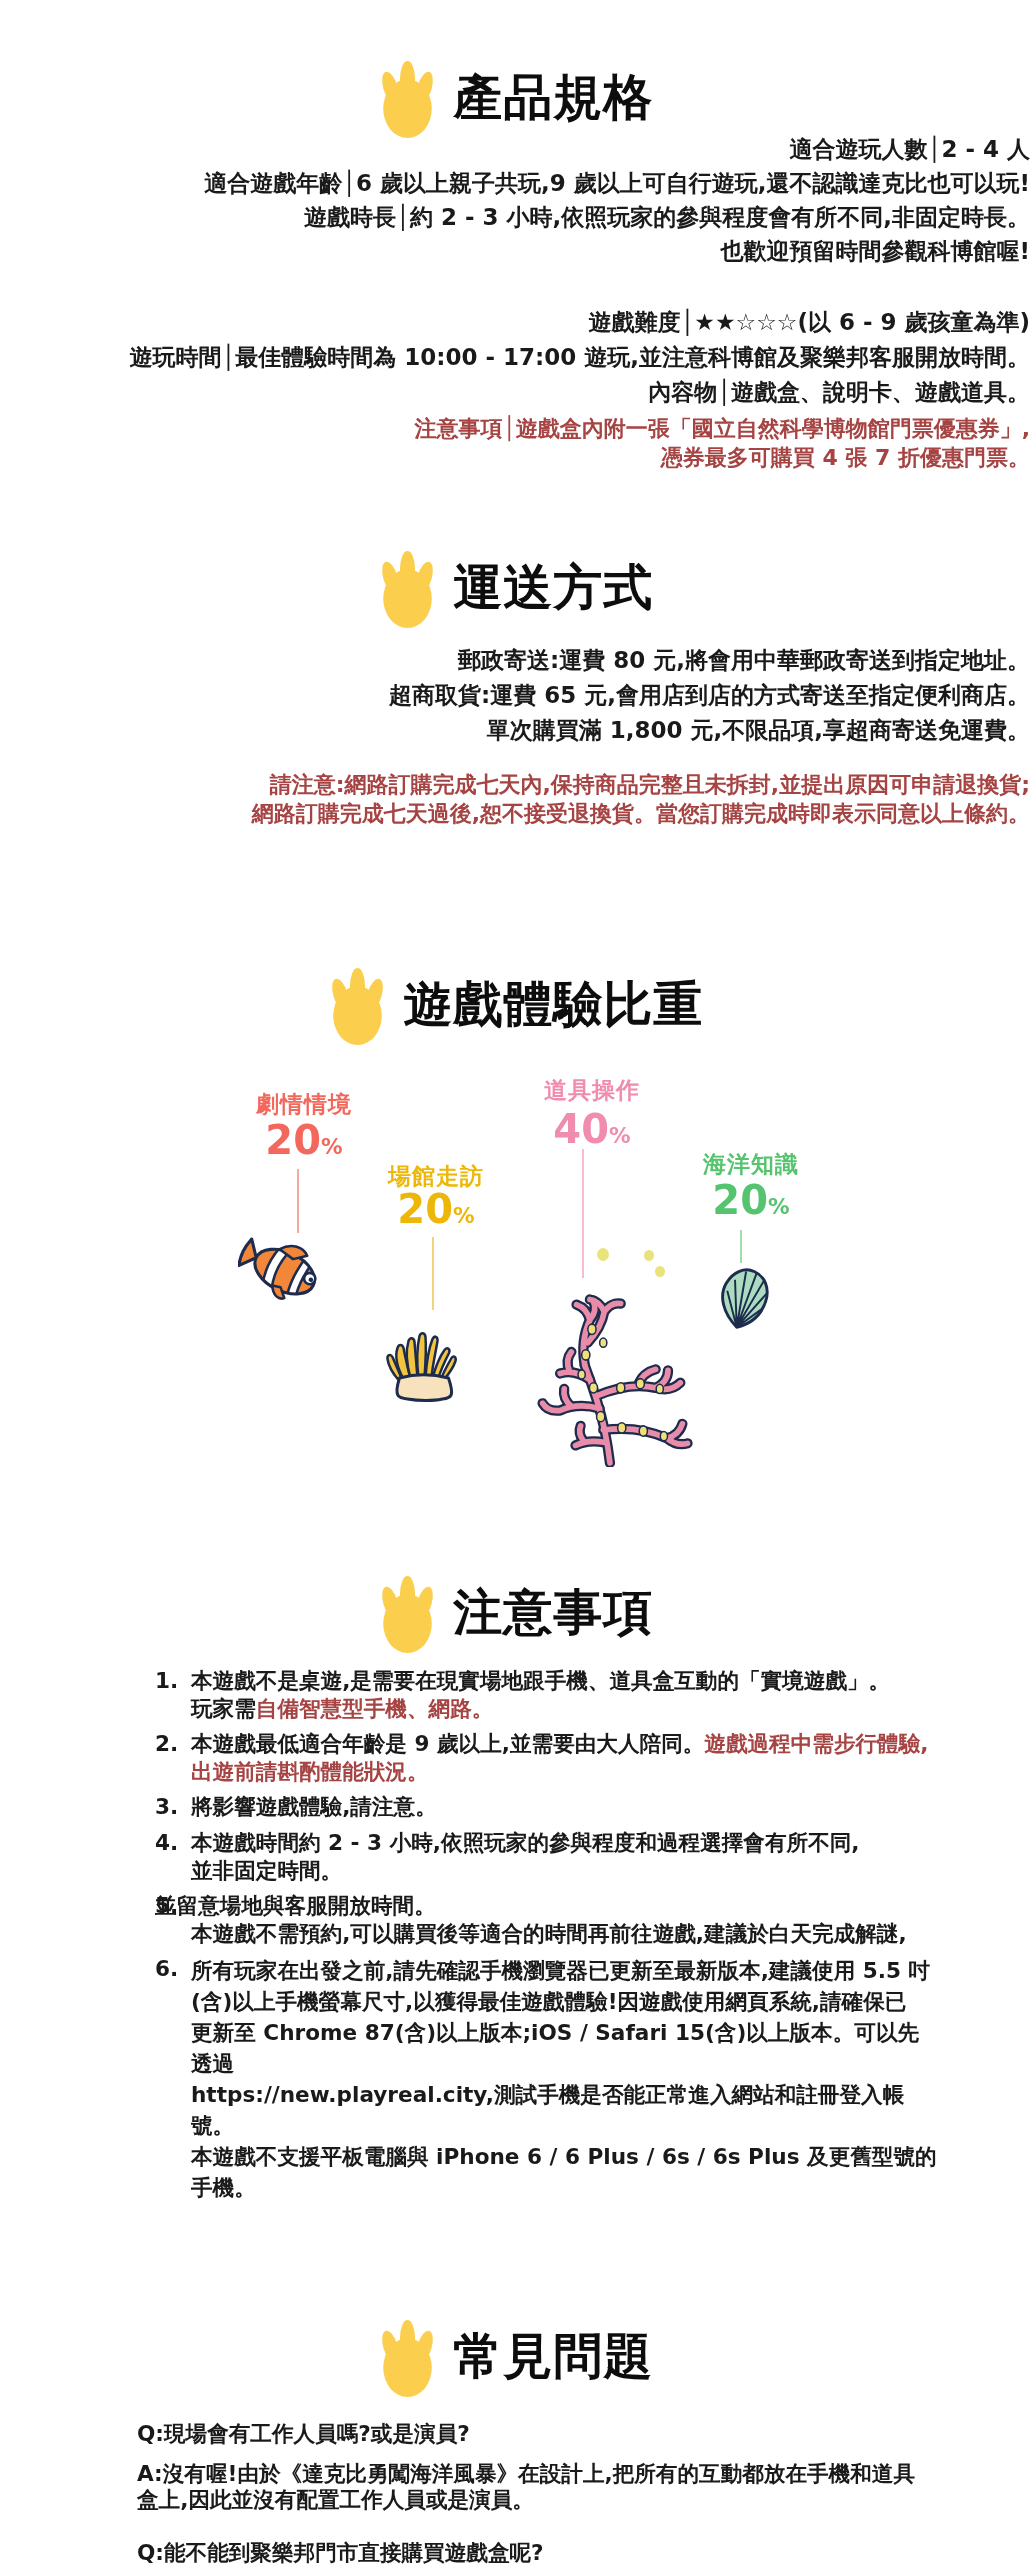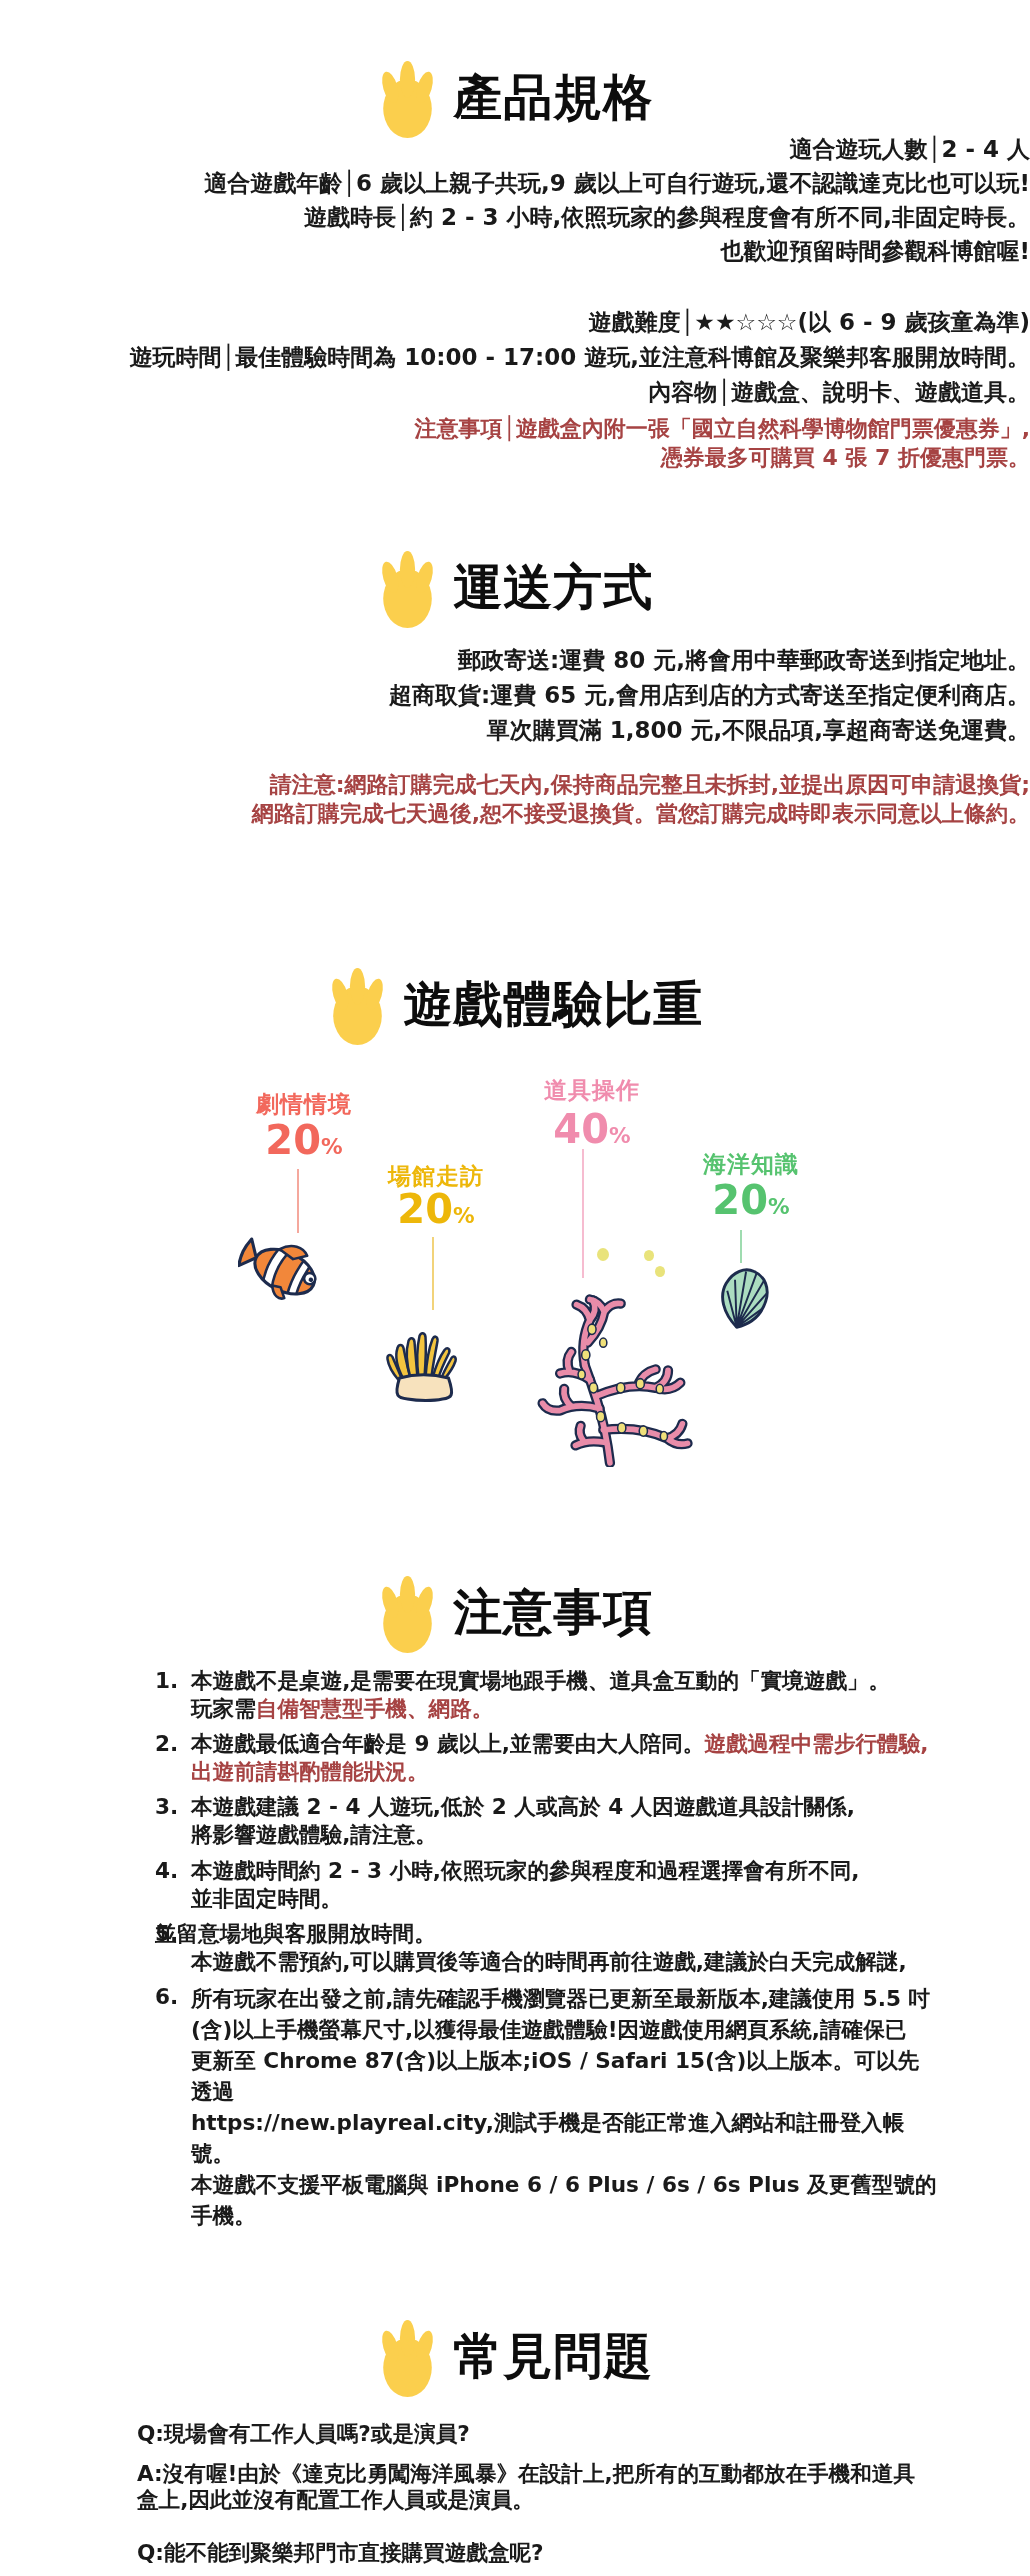--- a/index.html
+++ b/index.html
@@ -238,21 +238,20 @@
         <div class="note-line"><span>本遊戲不是桌遊,是需要在現實場地跟手機、道具盒互動的「實境遊戲」。</span></div>
         <div class="note-line"><span>玩家需</span><span class="red">自備智慧型手機、網路。</span></div>
       </div>
       <div class="note-item">
         <span class="note-num">2.</span>
         <div class="note-line"><span>本遊戲最低適合年齡是 9 歲以上,並需要由大人陪同。</span><span class="red">遊戲過程中需步行體驗,</span></div>
         <div class="note-line"><span class="red">出遊前請斟酌體能狀況。</span></div>
       </div>
       <div class="note-item">
         <span class="note-num">3.</span>
-        <div class="note-line"><span>本遊戲建議 2 - 4 人遊玩,低於 2 人或高於 4 人因遊戲道具設計關係,</span></div>
         <div class="note-line"><span>將影響遊戲體驗,請注意。</span></div>
       </div>
       <div class="note-item">
         <span class="note-num">4.</span>
         <div class="note-line"><span>本遊戲時間約 2 - 3 小時,依照玩家的參與程度和過程選擇會有所不同,</span></div>
         <div class="note-line"><span>並非固定時間。</span></div>
       </div>
       <div class="note-item">
         <span class="note-num">5.</span>
         <div class="note-line outdent"><span>並留意場地與客服開放時間。</span></div>

